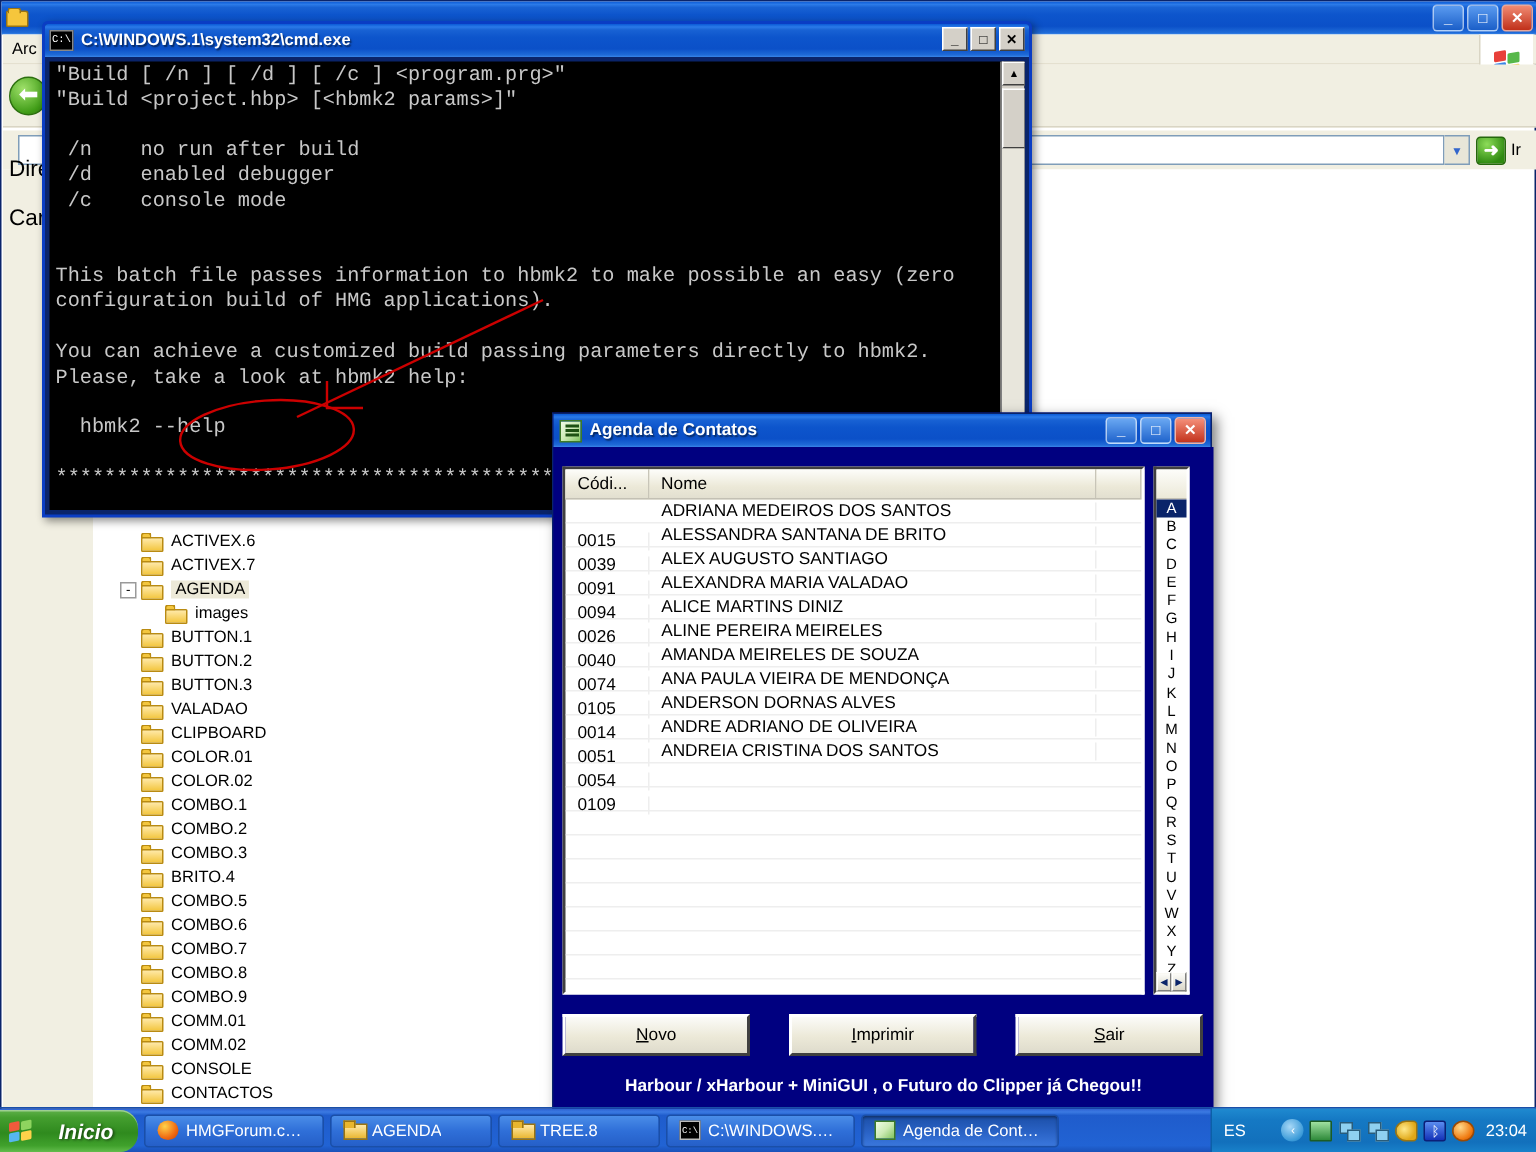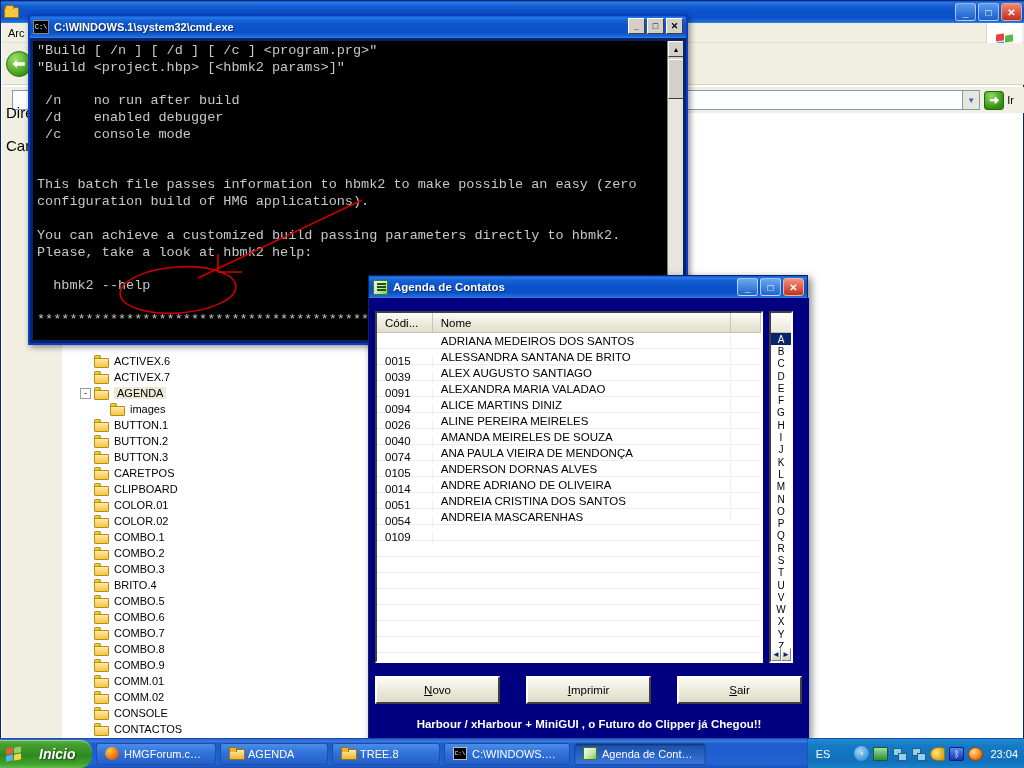--- a/index.html
+++ b/index.html
@@ -418,21 +418,21 @@
               <span class="b"></span>
             </span>
             <span class="tree-label">BUTTON.3</span>
           </div>
           <div class="tree-row indent1">
             <span class="expander-spacer"></span>
             <span class="folder-ico">
               <span class="t"></span>
               <span class="b"></span>
             </span>
-            <span class="tree-label">CARETPOS</span>
+            <span class="tree-label">VALADAO</span>
           </div>
           <div class="tree-row indent1">
             <span class="expander-spacer"></span>
             <span class="folder-ico">
               <span class="t"></span>
               <span class="b"></span>
             </span>
             <span class="tree-label">CLIPBOARD</span>
           </div>
           <div class="tree-row indent1">
@@ -693,21 +693,20 @@
               <span class="lv-cell c1">ANDRE ADRIANO DE OLIVEIRA</span>
               <span class="lv-cell c2"></span>
             </div>
             <div class="lv-row">
               <span class="lv-cell c0">0054</span>
               <span class="lv-cell c1">ANDREIA CRISTINA DOS SANTOS</span>
               <span class="lv-cell c2"></span>
             </div>
             <div class="lv-row">
               <span class="lv-cell c0">0109</span>
-              <span class="lv-cell c1">ANDREIA MASCARENHAS</span>
               <span class="lv-cell c2"></span>
             </div>
             <div class="lv-row">
               <span class="lv-cell c0"></span>
               <span class="lv-cell c1"></span>
               <span class="lv-cell c2"></span>
             </div>
             <div class="lv-row">
               <span class="lv-cell c0"></span>
               <span class="lv-cell c1"></span>

